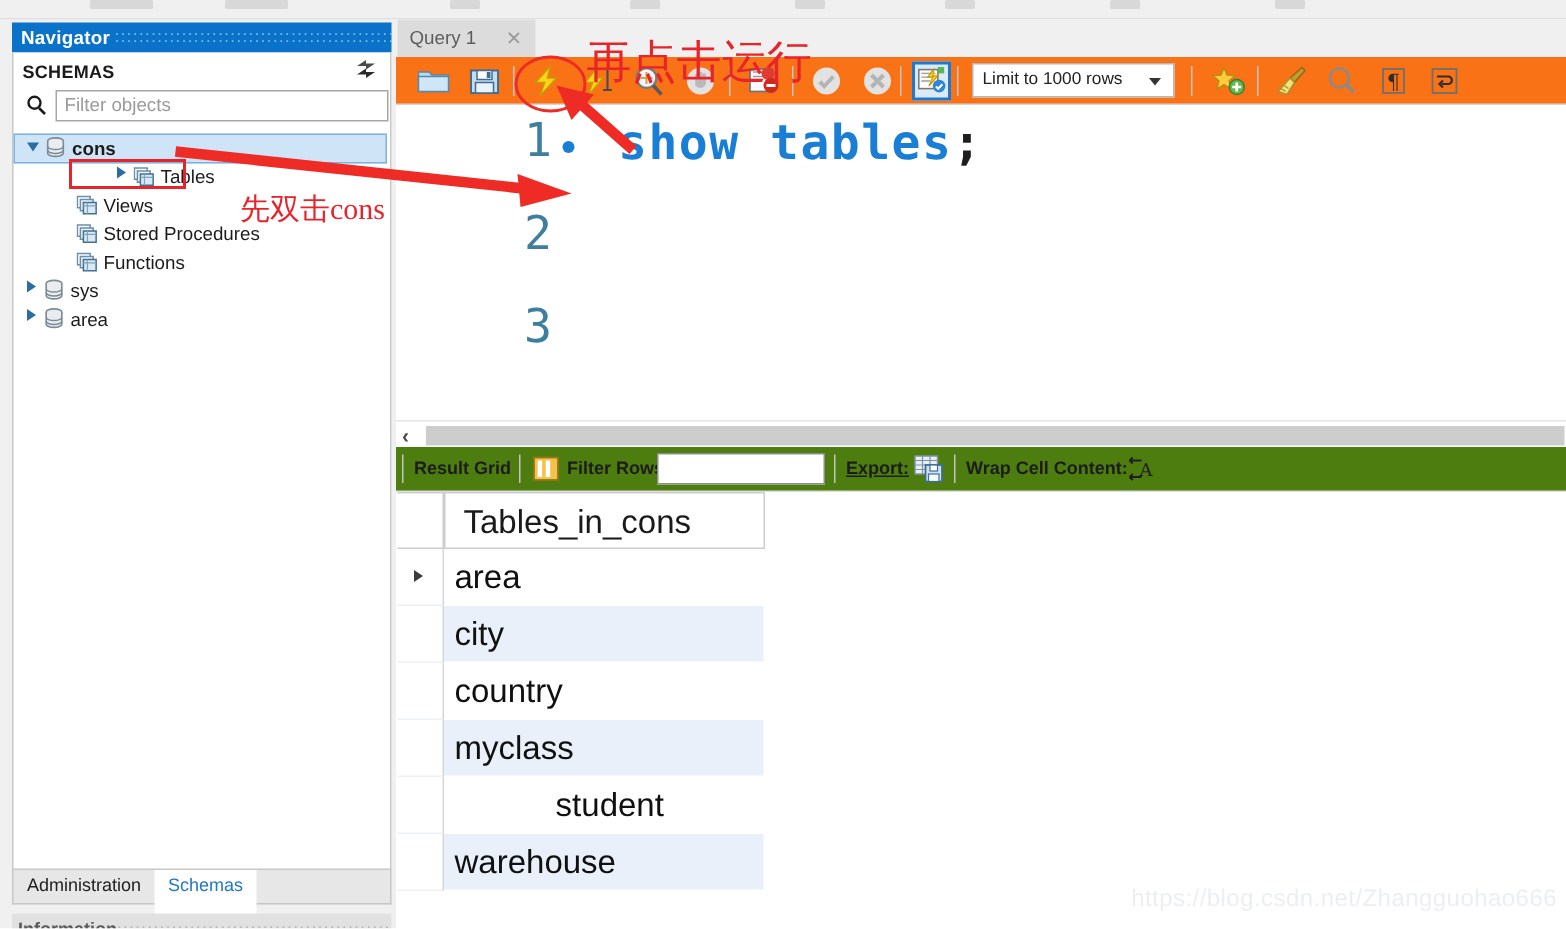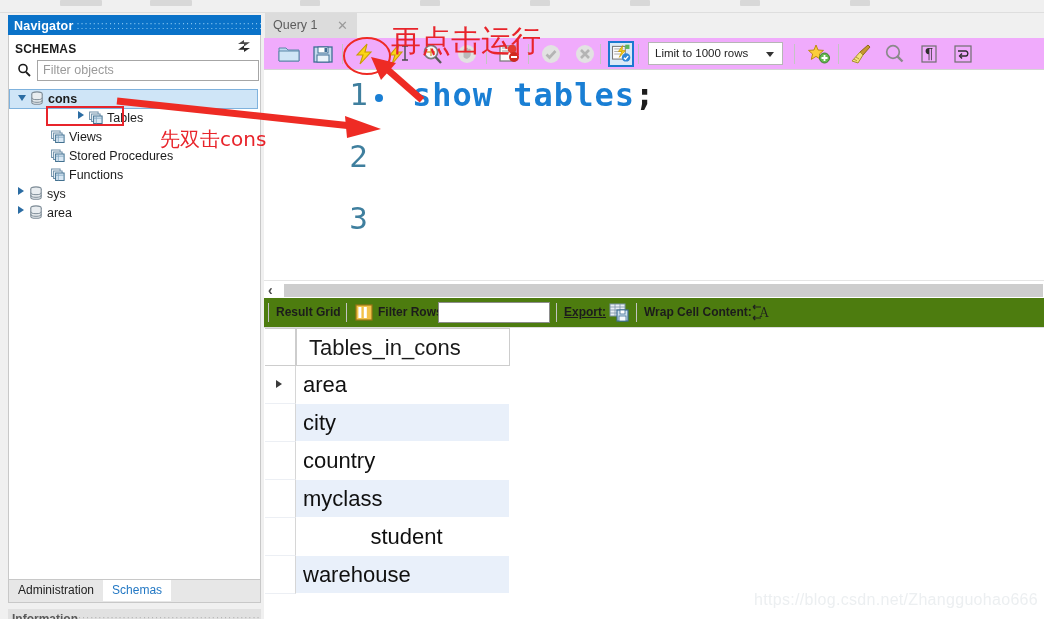--- a/index.html
+++ b/index.html
@@ -109,21 +109,21 @@
     position: absolute; left: 46px; top: 93px; width: 78px; height: 20px;
     border: 2px solid #e8242b; z-index: 40;
   }
 
   
   .nav-tabs {
     position: absolute; left: 8px; top: 567px; width: 253px; height: 23px;
     background: #e7e7e7; border: 1px solid #c8c8c8; border-top: none;
   }
   .nav-tab {
-    display: inline-block; height: 21px; line-height: 21px;
+    display: inline-block; height: 38px; line-height: 21px;
     padding: 0 9px; font-size: 12px; color: #222;
   }
   .nav-tab.active { background: #ffffff; color: #2378c4; }
   .info-bar {
     position: absolute; left: 8px; top: 596px; width: 253px; height: 20px;
     background: #e1e1e1;
     font-size: 12px; color: #5a5a5a; font-weight: bold;
     line-height: 20px; padding-left: 4px; white-space: nowrap; overflow: hidden;
   }
   .info-bar .dots { color: #b6b6b6; font-weight: normal; letter-spacing: 1px; font-size: 11px;}
@@ -138,21 +138,21 @@
   .qtab {
     position: absolute; left: 1px; top: 0; width: 92px; height: 25px;
     background: #dcdcdc;
     font-size: 12.5px; color: #5d5d5d;
     line-height: 25px; padding-left: 8px;
   }
   .qtab .x { position: absolute; right: 9px; top: 0; color: #9a9a9a; font-size: 13px; }
 
   .toolbar {
     position: absolute; left: 0; top: 25px; width: 780px; height: 32px;
-    background: #f0abfc; border-bottom: 1px solid #d5d5d5;
+    background: #f97316; border-bottom: 1px solid #d5d5d5;
   }
   .tb-sep { position: absolute; top: 6px; width: 1px; height: 20px; background: #c4c4c4; }
   .tbi { position: absolute; top: 4px; width: 26px; height: 24px; }
   .limit-box {
     position: absolute; top: 4px; left: 384px; width: 135px; height: 23px;
     background: #fff; border: 1px solid #b6b6b6;
   }
   .limit-box .txt { font-size: 11.5px; color: #222; line-height: 21px; padding-left: 6px; white-space: nowrap; }
   .limit-box .caret {
     position: absolute; right: 8px; top: 9px;
@@ -599,16 +599,16 @@
     <ellipse cx="367" cy="56" rx="23" ry="18" fill="none" stroke="#ee2b24" stroke-width="2"></ellipse>
 
     <g>
       <path d="M422 100 L388 70" stroke="#ee2b24" stroke-width="7" fill="none"></path>
       <path d="M371 57 L396 63 L381 80 Z" fill="#ee2b24"></path>
     </g>
   </svg>
 
   <div class="anno" id="anno-host">
       <div class="anno-txt" style="left: 391px; top: 21px; font-size: 30px;">再点击运行</div>
-      <div class="anno-txt" style="left: 160px; top: 126px; font-size: 20px;">先双击cons</div>
+      <div class="anno-txt" style="left: 160px; top: 126px; font-size: 20px; font-family: Liberation Serif, serif;">先双击cons</div>
     </div>
 
 </div>
 
 </body></html>

